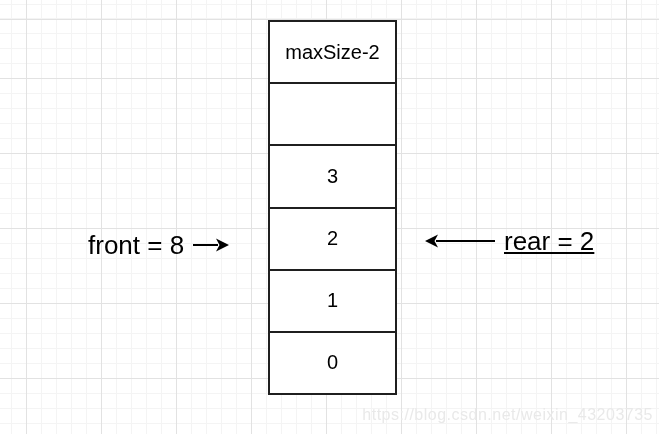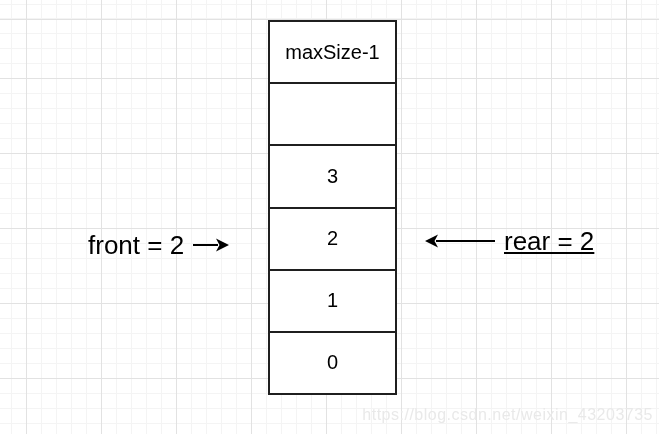--- a/index.html
+++ b/index.html
@@ -66,41 +66,41 @@
     user-select: none;
   }
 </style>
 </head>
 <body>
 
 <div class="canvas">
 
   <div class="array-box">
     <div class="cell">
-      <span>maxSize-1</span>
+      <span>maxSize-2</span>
     </div>
     <div class="cell">
       <span></span>
     </div>
     <div class="cell">
       <span>3</span>
     </div>
     <div class="cell">
       <span>2</span>
     </div>
     <div class="cell">
       <span>1</span>
     </div>
     <div class="cell">
       <span>0</span>
     </div>
   </div>
 
   <div class="pointer-group front-group">
-    <span>front = 2</span>
+    <span>front = 8</span>
     <svg class="arrow-svg" width="36" height="16" viewBox="0 0 36 16">
       <line x1="0" y1="8" x2="25" y2="8" stroke="#000000" stroke-width="2"></line>
       <path d="M36,8 L23,1.5 L26.5,8 L23,14.5 Z" fill="#000000"></path>
     </svg>
   </div>
 
   <div class="pointer-group rear-group">
     <svg class="arrow-svg" width="70" height="16" viewBox="0 0 70 16">
       <line x1="11" y1="8" x2="70" y2="8" stroke="#000000" stroke-width="2"></line>
       <path d="M0,8 L13,1.5 L9.5,8 L13,14.5 Z" fill="#000000"></path>

